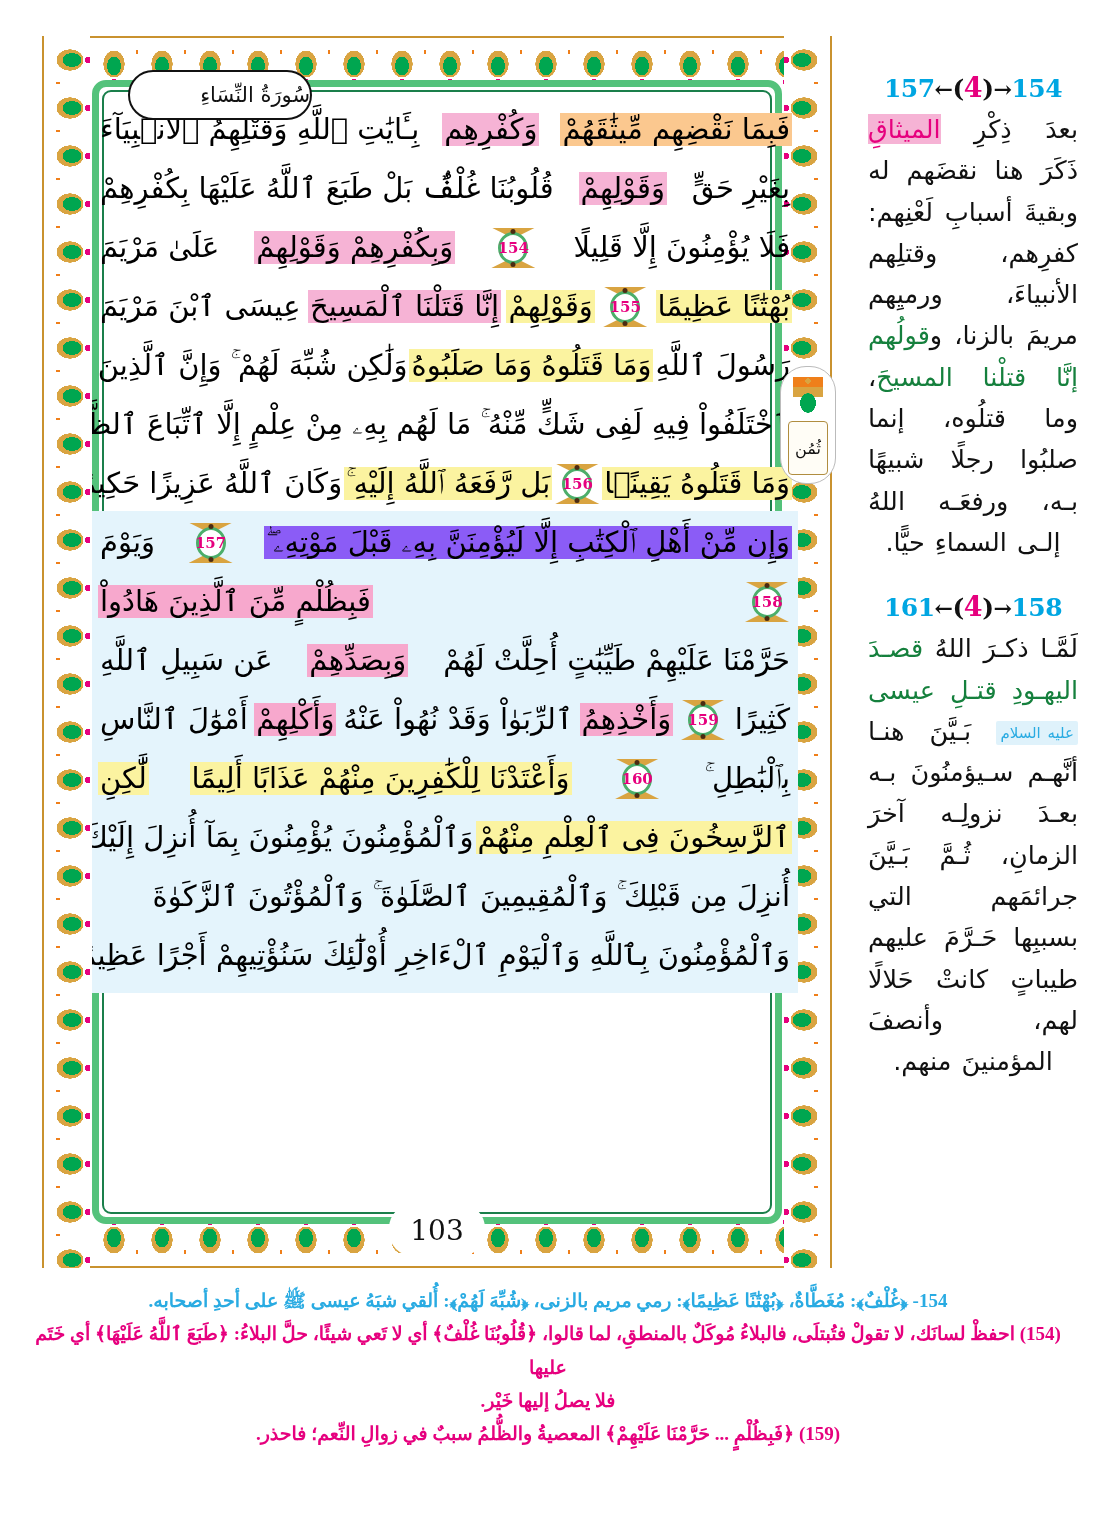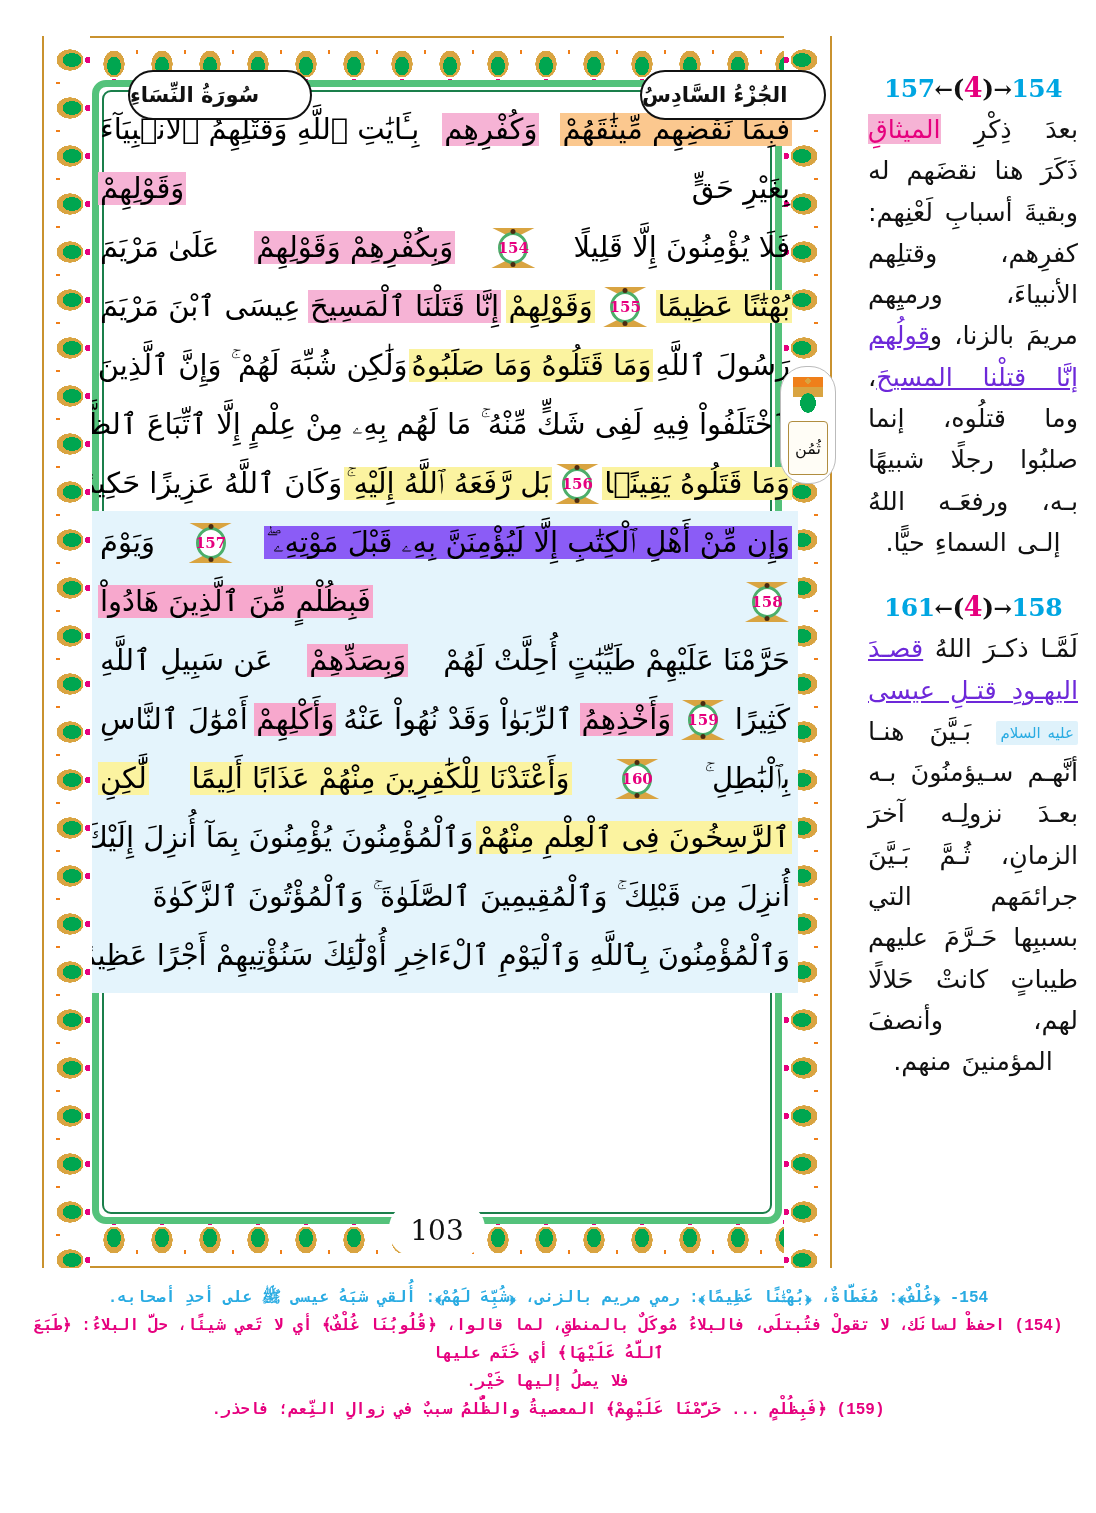--- a/index.html
+++ b/index.html
@@ -41,21 +41,21 @@
     font-family: "DejaVu Sans", "Liberation Sans", sans-serif;
     font-size: 25.5px;
     line-height: 1.62;
     color: #111;
     text-align: justify;
     text-align-last: center;
     direction: rtl;
     word-spacing: 2px;
   }
   .tafsir .hl-pink   { color: #e6007e; }
-  .tafsir .hl-blue   { color: #6d28d9; text-decoration: underline; }
+  .tafsir .hl-blue   { color: #15803d; }
   .sidebar-block { margin-bottom: 4px; }
   .sidebar-block.second { margin-top: 28px; }
   .honorific {
     display: inline-block;
     color: #29abe2;
     font-size: 15px;
     background: #dff2fb;
     border-radius: 2px;
     padding: 0 4px;
     vertical-align: middle;
@@ -116,23 +116,22 @@
   }
 
   
   .cartouche {
     position: absolute;
     top: 34px;
     height: 50px;
     background: #ffffff;
     border: 2.5px solid #111;
     border-radius: 26px;
-    display: flex; align-items: center; justify-content: flex-start;
+    display: flex; align-items: center; justify-content: flex-end;
     z-index: 6;
-    font-weight: bold;
   }
   .cartouche-left  { left: 86px;  width: 184px; }
   .cartouche-right { left: 598px; width: 186px; }
   .cartouche span {
     font-family: "DejaVu Sans", "Liberation Sans", sans-serif;
     font-size: 21px; color: #111; direction: rtl; white-space: nowrap;
   }
 
   
   .page-number {
@@ -257,23 +256,23 @@
 
   
   .footnotes {
     position: absolute;
     left: 26px; right: 26px;
     top: 1284px;
     direction: rtl;
     text-align: center;
   }
   .fn-line {
-    font-family: Liberation Mono, monospace;
+    font-family: Liberation Serif, serif;
     font-weight: bold;
-    font-size: 16px;
+    font-size: 19px;
     line-height: 1.75;
     direction: rtl;
   }
   .fn-blue    { color: #29abe2; }
   .fn-magenta { color: #e6007e; }
 </style>
 </head>
 <body>
 
 <div class="page">
@@ -295,43 +294,41 @@
     <div class="band band-v band-left"></div>
     <div class="band band-v band-right"></div>
 
     <div class="frame-green">
       <div class="frame-green-inner"></div>
     </div>
 
     <div class="cartouche cartouche-left">
       <span>سُورَةُ النِّسَاءِ</span>
     </div>
-    <div class="cartouche cartouche-right">
-      <span>الجُزْءُ السَّادِسُ</span>
-    </div>
 
     <div class="thumn-marker">
       <div class="thumn-crown"></div>
       <div class="thumn-box">ثُمُن</div>
     </div>
 
     <div class="page-number">103</div>
   </div>
 
   <div class="mushaf">
     <div class="blue-block" id="blue-block" style="top: 415px; height: 482px;"></div>
     <div class="lines-wrap" id="lines-wrap">
         <div class="ayah-line stretch">
           <span class="seg hl-orange">فَبِمَا نَقْضِهِم مِّيثَٰقَهُمْ</span>
           <span class="seg hl-pink">وَكُفْرِهِم</span>
           <span class="seg ">بِـَٔايَٰتِ ٱللَّهِ وَقَتْلِهِمُ ٱلْأَنۢبِيَآءَ</span>
         </div>
         <div class="ayah-line stretch">
           <span class="seg ">بِغَيْرِ حَقٍّ</span>
           <span class="seg hl-pink">وَقَوْلِهِمْ</span>
+          <span class="seg ">قُلُوبُنَا غُلْفٌۢ بَلْ طَبَعَ ٱللَّهُ عَلَيْهَا بِكُفْرِهِمْ</span>
         </div>
         <div class="ayah-line stretch">
           <span class="seg ">فَلَا يُؤْمِنُونَ إِلَّا قَلِيلًا</span>
           <span class="ayah-mark">
             <span class="wing top"></span>
             <span class="wing bot"></span>
             <span class="ring"></span>
             <span class="dot top"></span>
             <span class="dot bot"></span>
             <span class="num">154</span>

